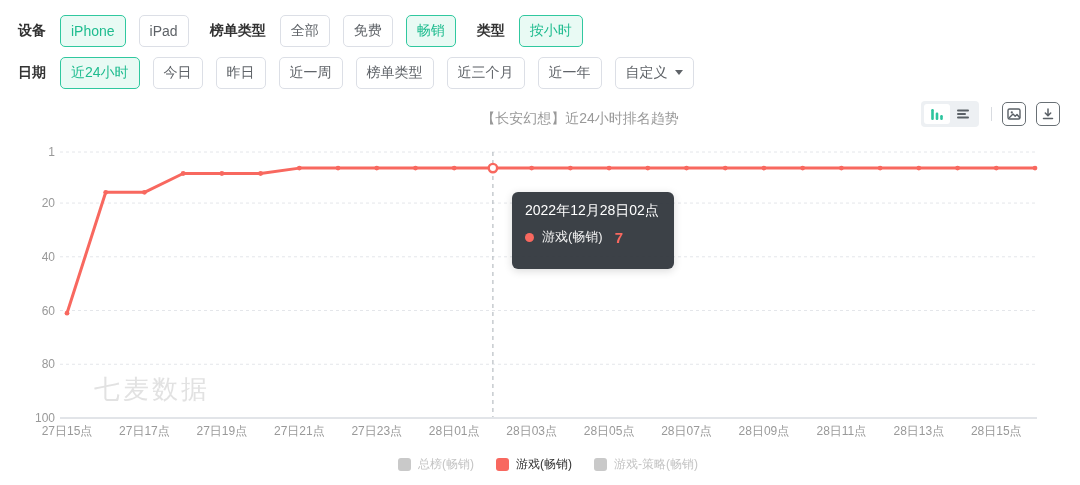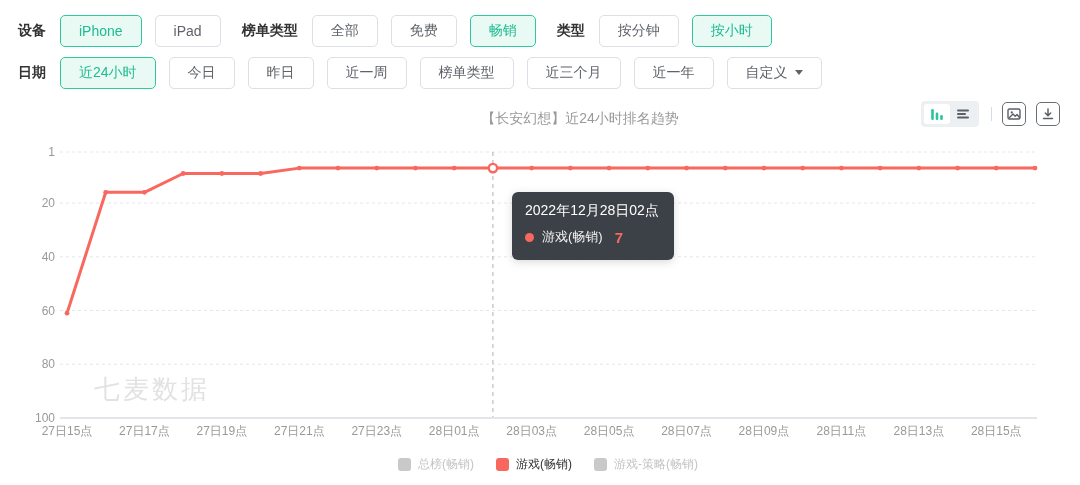--- a/index.html
+++ b/index.html
@@ -4,21 +4,21 @@
 <style>
   html,body{margin:0;padding:0;background:#fff;}
   body{font-family:"Liberation Sans","DejaVu Sans",sans-serif;}
   .stage{position:relative;width:1080px;height:485px;background:#fff;overflow:hidden;}
 
   
   .filters{position:absolute;top:14px;left:18px;right:0;}
   .filter-row{display:flex;align-items:center;margin-bottom:9px;height:33px;}
   .flabel{font-size:14px;font-weight:bold;color:#333;margin:0 14px 0 8px;white-space:nowrap;}
   .flabel:first-child{margin-left:0;}
-  .fbtn{height:32px;padding:0 18px;margin-right:13px;border:1px solid #dcdfe6;border-radius:5px;
+  .fbtn{height:32px;padding:0 10px;margin-right:13px;border:1px solid #dcdfe6;border-radius:5px;
         background:#fff;color:#5f6368;font-size:14px;font-family:inherit;cursor:pointer;
         display:inline-flex;align-items:center;white-space:nowrap;}
   .fbtn.sel{border-color:#30c89f;background:#e9faf4;color:#1fbc8f;}
   .caret{display:inline-block;width:0;height:0;border-left:4px solid transparent;
          border-right:4px solid transparent;border-top:5px solid #5f6368;margin-left:7px;}
 
   
   .chart-title{position:absolute;top:110px;left:0;width:100%;text-align:center;
                font-size:14px;color:#999;padding-left:40px;}
   .chart-tools{position:absolute;top:101px;right:20px;display:flex;align-items:center;}
@@ -31,21 +31,21 @@
             display:flex;align-items:center;justify-content:center;margin-left:10px;cursor:pointer;
             box-sizing:border-box;}
 
   
   #plot{position:absolute;left:0;top:0;width:1080px;height:485px;}
   .watermark{position:absolute;left:94px;top:366px;font-size:26px;color:#e2e2e2;
              letter-spacing:3px;font-weight:500;margin-top:6px;}
 
   
   .tooltip{position:absolute;left:512px;top:192px;background:rgba(45,51,57,0.93);
-           border-radius:6px;padding:10px 15px 14px 13px;z-index:5;box-shadow:0 2px 8px rgba(0,0,0,.15);}
+           border-radius:6px;padding:10px 15px 23px 13px;z-index:5;box-shadow:0 2px 8px rgba(0,0,0,.15);}
   .tooltip-title{color:#fff;font-size:14px;margin-bottom:8px;white-space:nowrap;}
   .tooltip-row{display:flex;align-items:center;white-space:nowrap;}
   .tt-dot{width:9px;height:9px;border-radius:50%;background:#f8685f;margin-right:8px;flex:none;}
   .tt-series{color:#f2f2f2;font-size:13px;}
   .tt-value{color:#f8685f;font-size:15px;font-weight:bold;margin-left:12px;}
 
   
   .legend{position:absolute;left:8px;top:456px;width:100%;display:flex;justify-content:center;
           align-items:center;gap:22px;}
   .litem{display:flex;align-items:center;gap:7px;cursor:pointer;}
@@ -61,21 +61,20 @@
   <div class="filters">
     <div class="filter-row" id="filter-row-0">
         <span class="flabel">设备</span>
         <button class="fbtn sel">iPhone</button>
         <button class="fbtn">iPad</button>
         <span class="flabel">榜单类型</span>
         <button class="fbtn">全部</button>
         <button class="fbtn">免费</button>
         <button class="fbtn sel">畅销</button>
         <span class="flabel">类型</span>
-        <button class="fbtn">按分钟</button>
         <button class="fbtn sel">按小时</button>
       </div>
     <div class="filter-row" id="filter-row-1">
         <span class="flabel">日期</span>
         <button class="fbtn sel">近24小时</button>
         <button class="fbtn">今日</button>
         <button class="fbtn">昨日</button>
         <button class="fbtn">近一周</button>
         <button class="fbtn">榜单类型</button>
         <button class="fbtn">近三个月</button>

